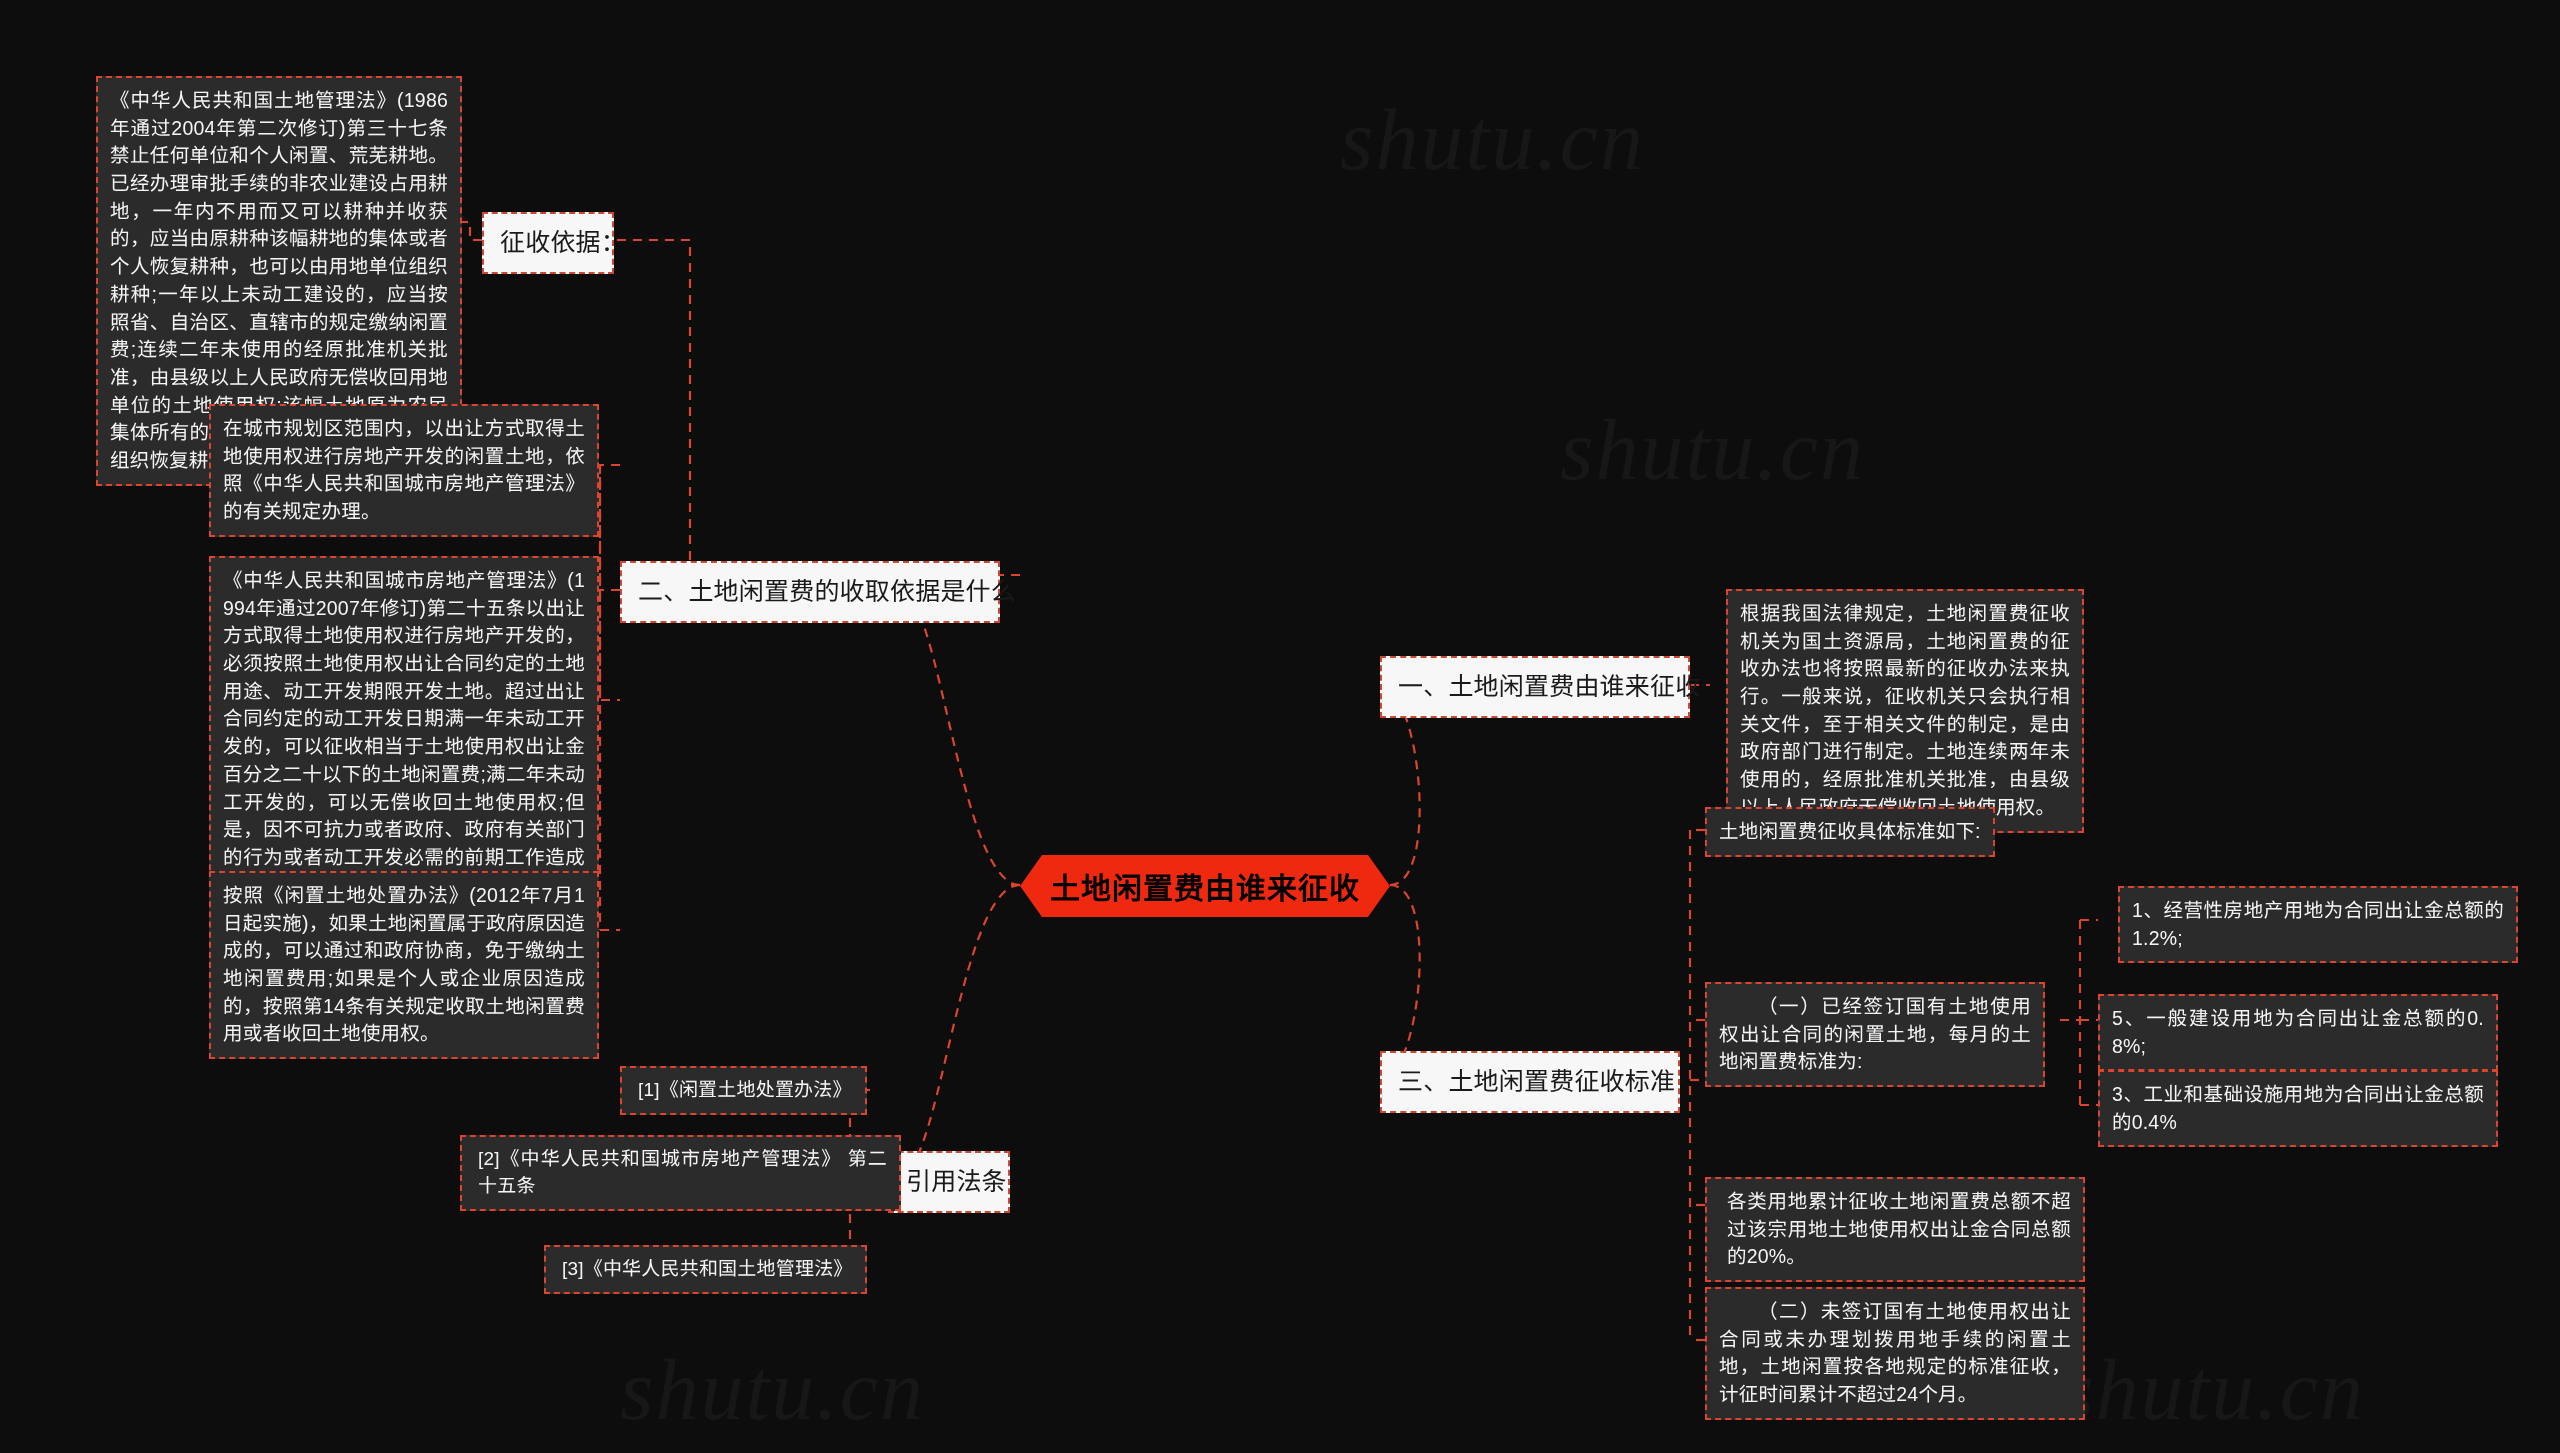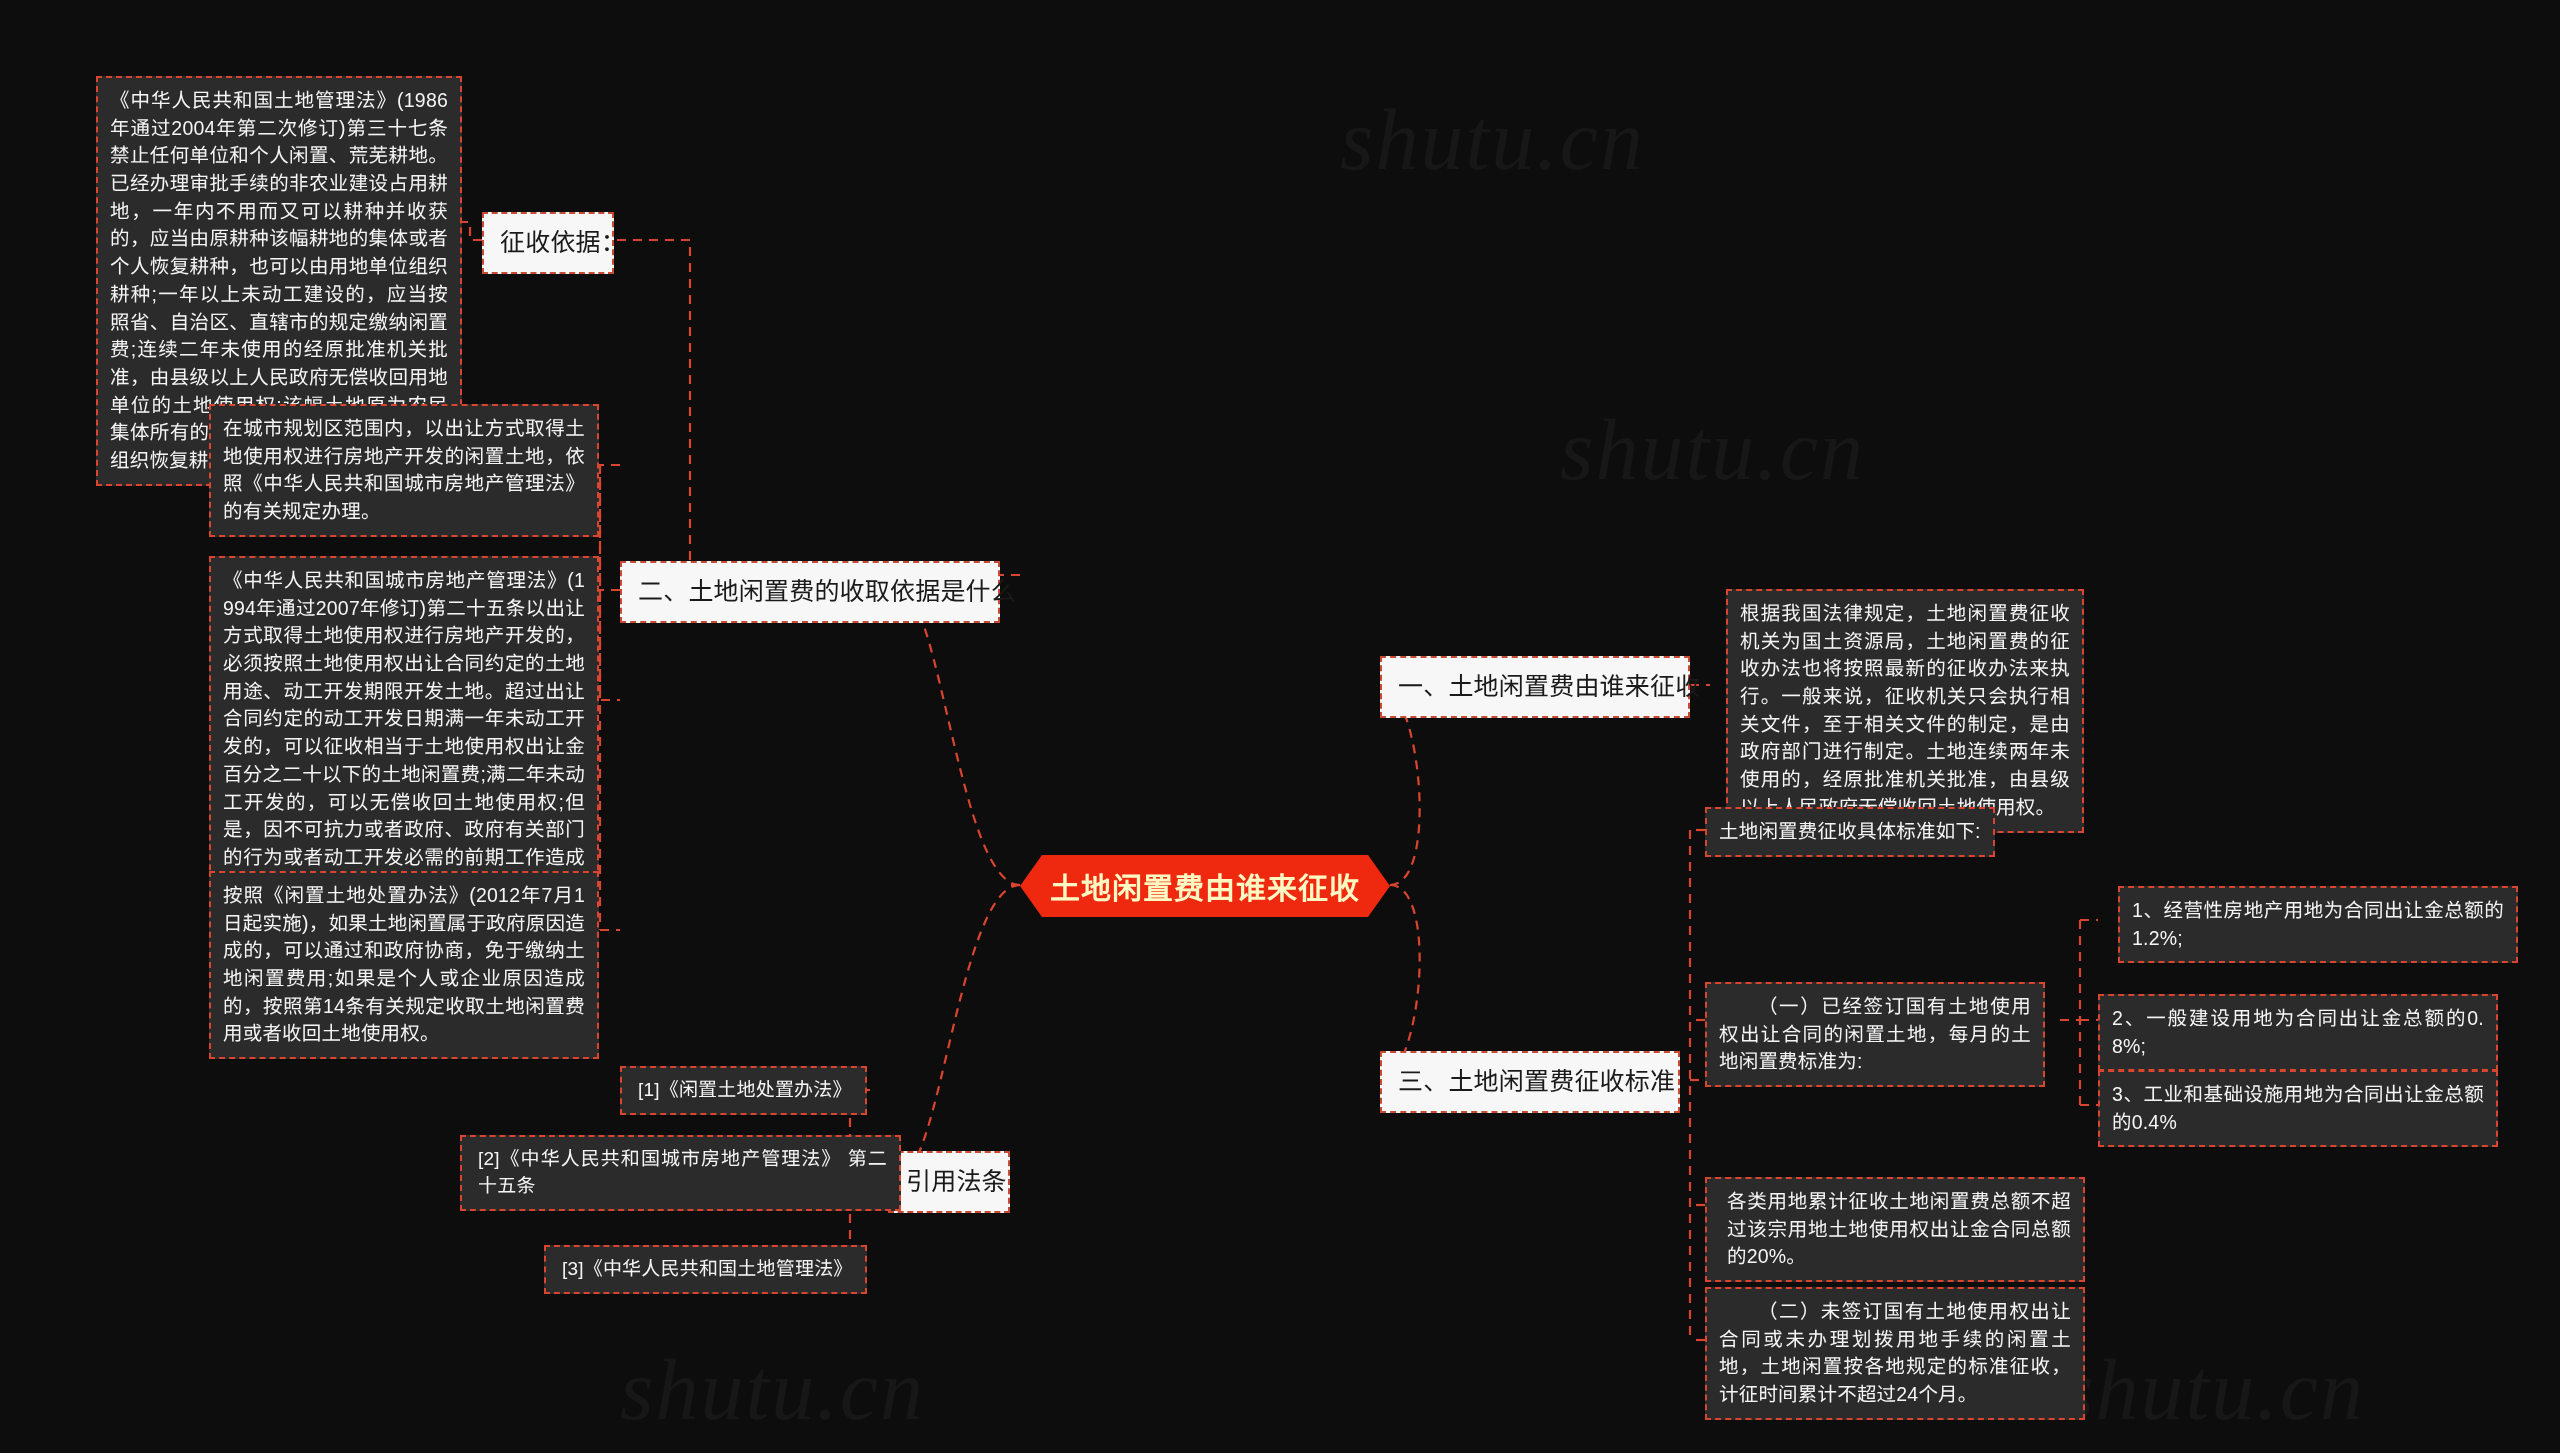--- a/index.html
+++ b/index.html
@@ -46,21 +46,21 @@
     font-size:25px;
     padding:11px 16px;
   }
   .node.small{font-size:19px;padding-left:16px;}
   .node.indent{text-indent:2em;}
 
   
   .central{
     position:absolute;
     background:#ef2910;
-    color:#fef9c3;
+    color:#000000;
     font-size:30px;
     font-weight:bold;
     letter-spacing:1px;
     display:flex;align-items:center;justify-content:center;
     white-space:nowrap;
     padding:0 34px;
     box-sizing:border-box;
     clip-path:polygon(22px 0, calc(100% - 22px) 0, 100% 50%, calc(100% - 22px) 100%, 22px 100%, 0 50%);
   }
 </style>
@@ -149,15 +149,15 @@
 <div class="node" style="left:1705px;top:807px;width:290px;">土地闲置费征收具体标准如下:</div>
 
 <div class="node indent" style="left:1705px;top:982px;width:340px;">（一）已经签订国有土地使用权出让合同的闲置土地，每月的土地闲置费标准为:</div>
 
 <div class="node" style="left:1705px;top:1177px;width:380px;padding-left:20px;">各类用地累计征收土地闲置费总额不超过该宗用地土地使用权出让金合同总额的20%。</div>
 
 <div class="node indent" style="left:1705px;top:1287px;width:380px;">（二）未签订国有土地使用权出让合同或未办理划拨用地手续的闲置土地，土地闲置按各地规定的标准征收，计征时间累计不超过24个月。</div>
 
 <div class="node" style="left:2098px;top:886px;width:400px;margin-left:20px;">1、经营性房地产用地为合同出让金总额的1.2%;</div>
 
-<div class="node" style="left:2098px;top:994px;width:400px;">2、一般建设用地为合同出让金总额的0.8%;</div>
+<div class="node" style="left:2098px;top:994px;width:400px;">5、一般建设用地为合同出让金总额的0.8%;</div>
 
 <div class="node" style="left:2098px;top:1070px;width:400px;">3、工业和基础设施用地为合同出让金总额的0.4%</div>
 
 </body></html>

